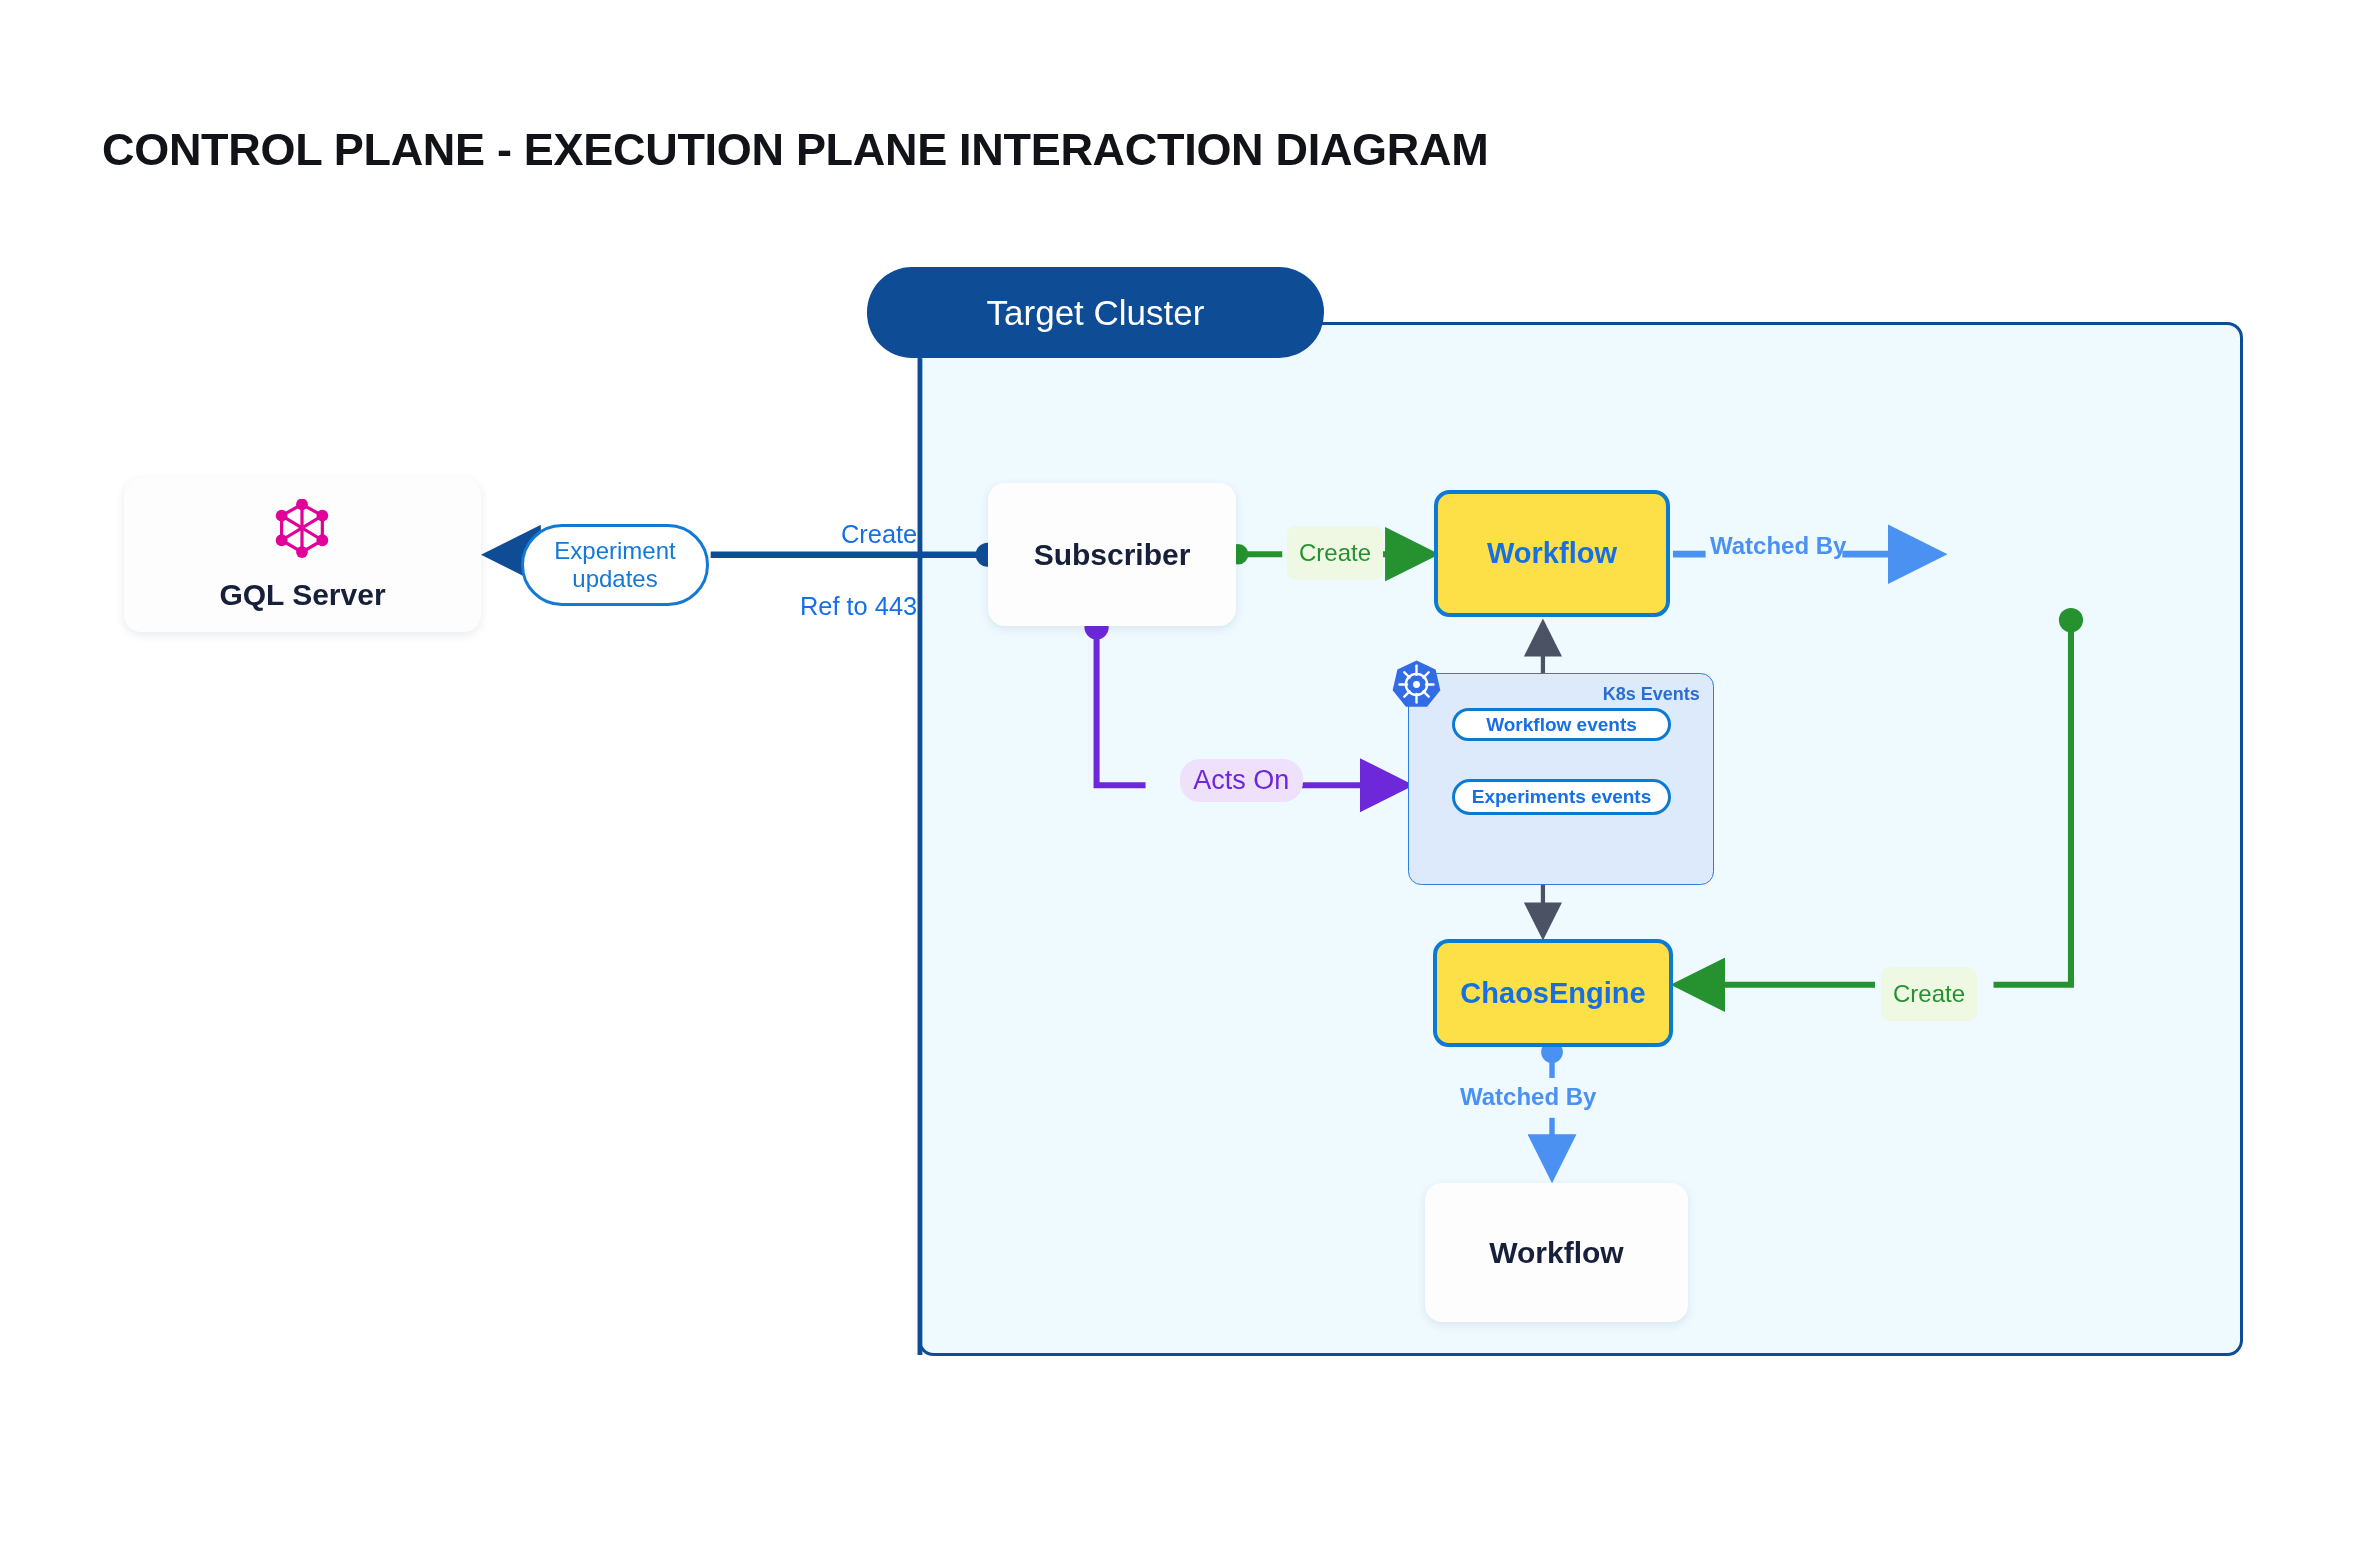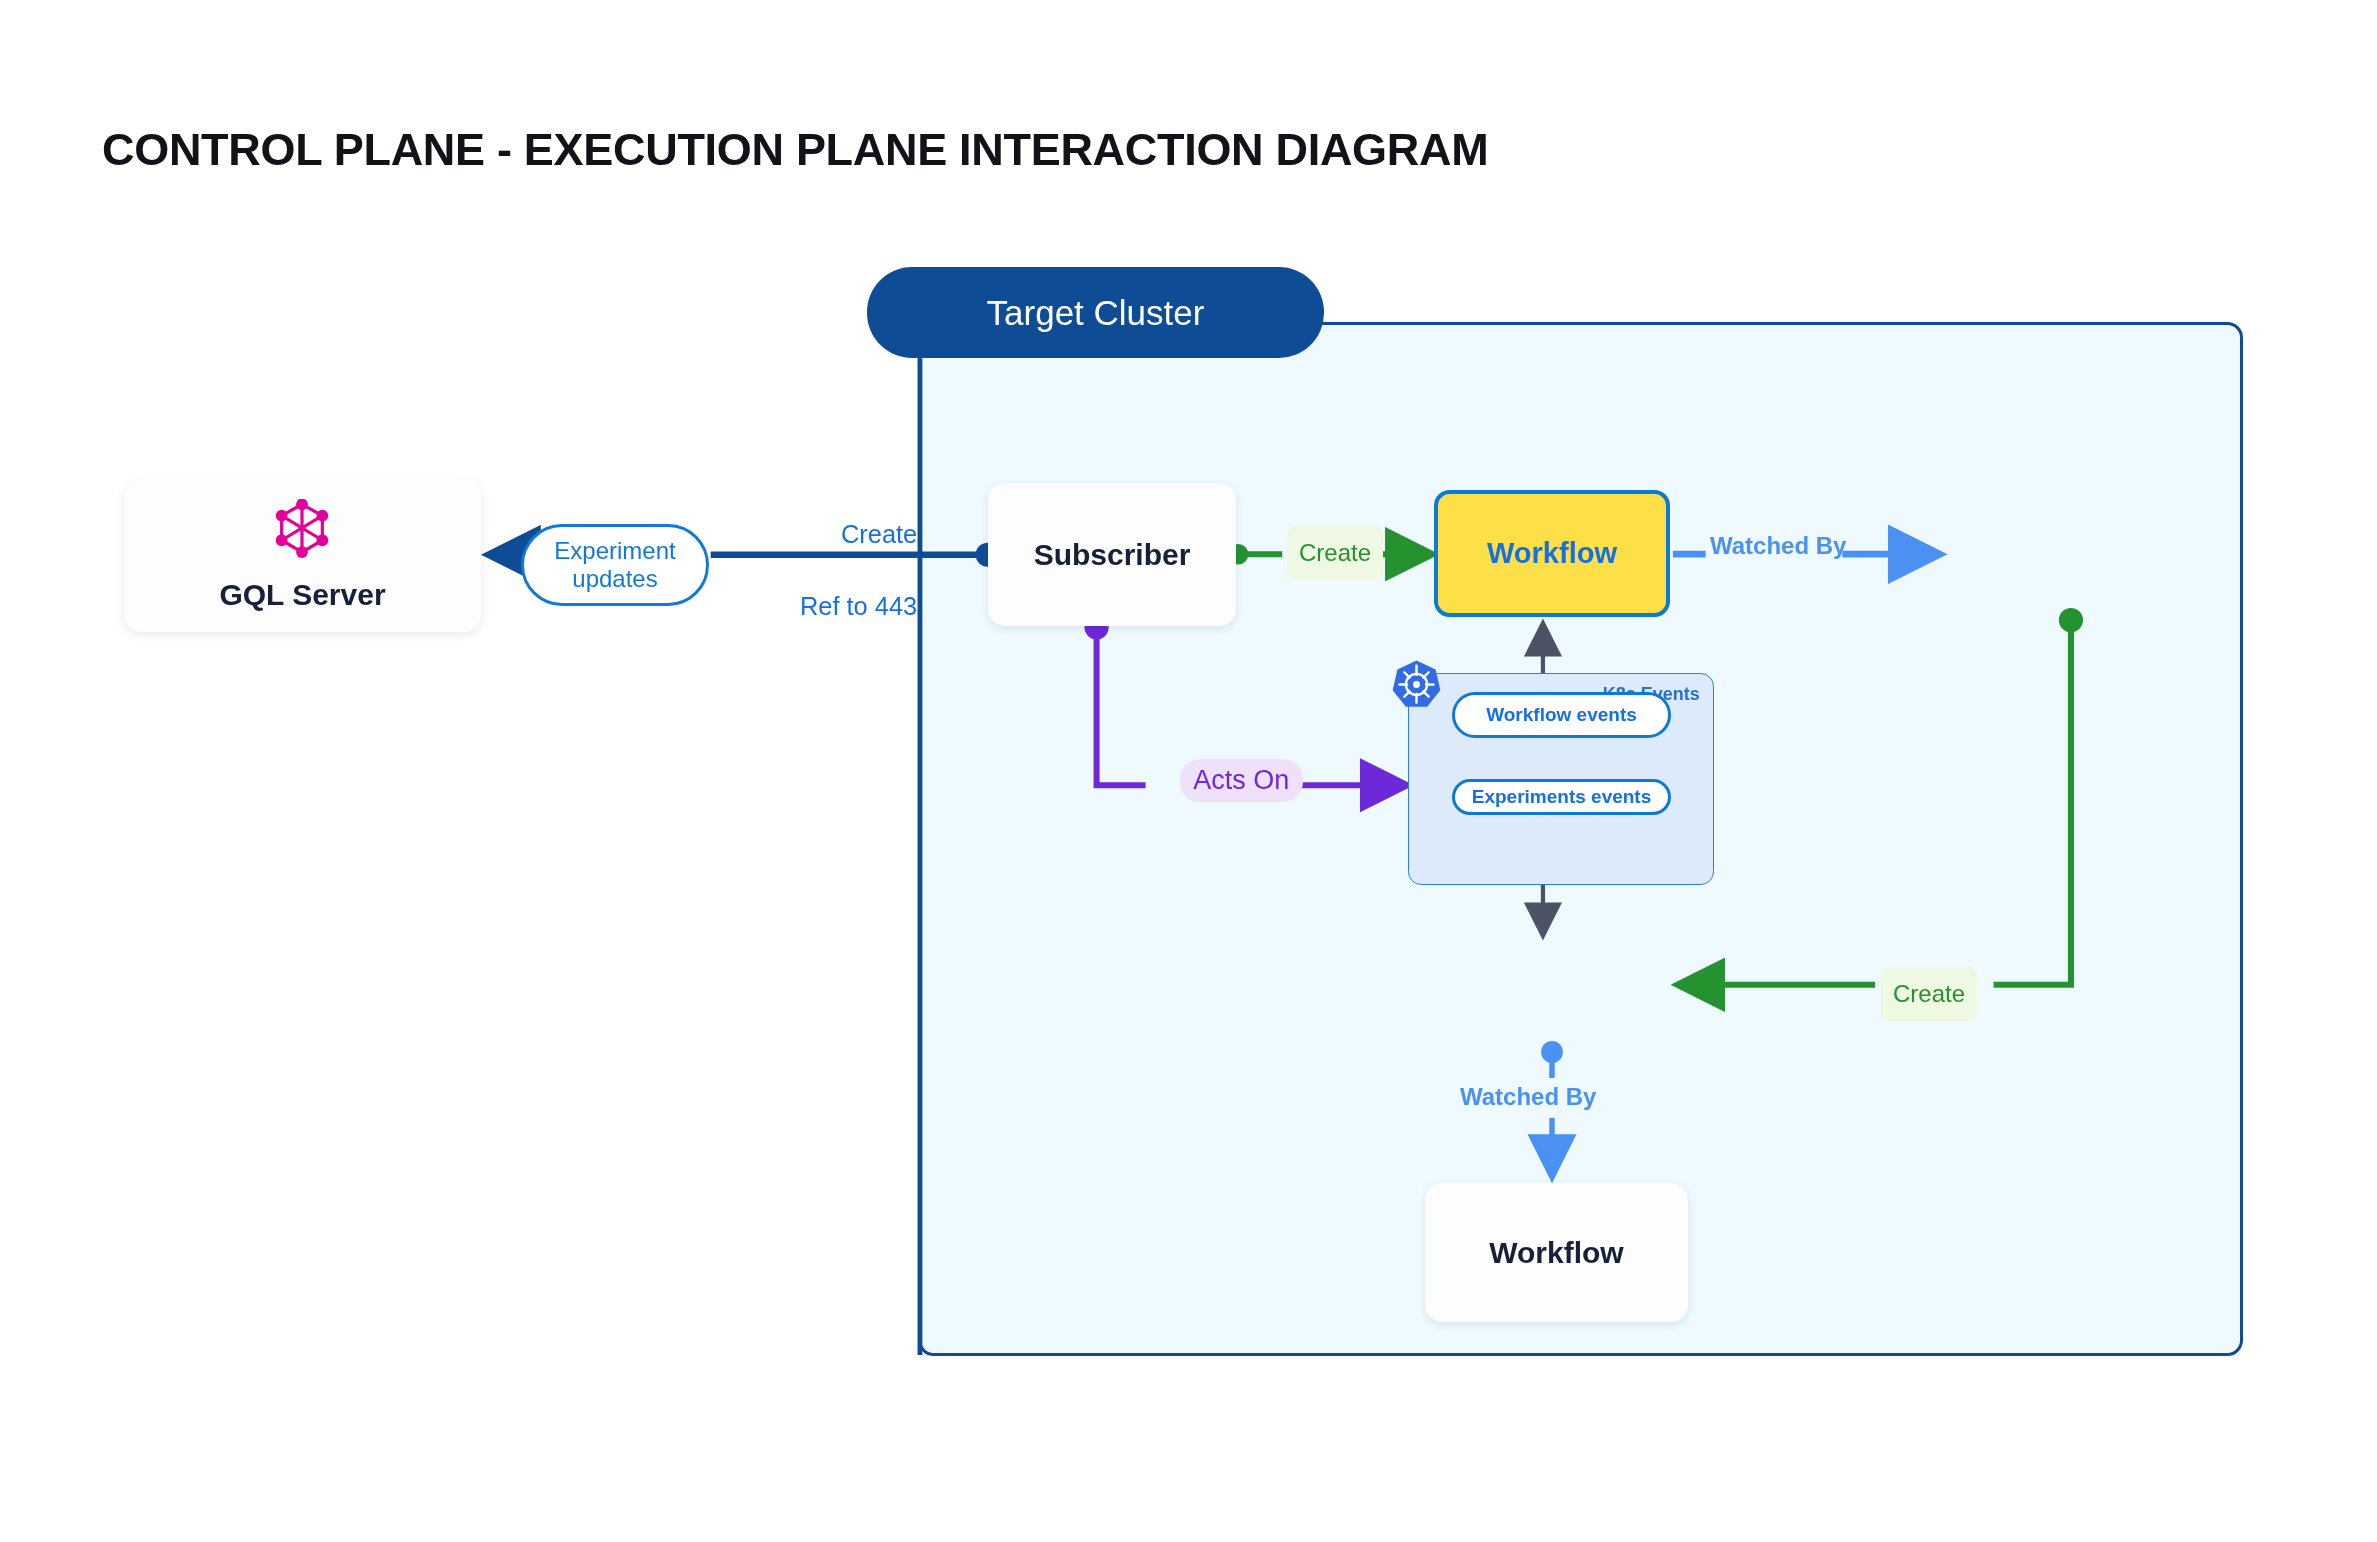--- a/index.html
+++ b/index.html
@@ -107,21 +107,21 @@
     position: absolute;
     background: #ffffff;
     border: 3px solid #0b7ad4;
     border-radius: 24px;
     display: flex; align-items: center; justify-content: center;
     color: #1570e6;
     font-size: 19px;
     font-weight: 700;
     z-index: 22;
   }
-  #pill-workflow-events   { left: 1452px; top: 692px; width: 219px; height: 46px; }
+  #pill-workflow-events   { left: 1452px; top: 708px; width: 219px; height: 33px; }
   #pill-experiment-events { left: 1452px; top: 779px; width: 219px; height: 36px; }
 
   
   .edge-label {
     position: absolute;
     font-size: 24px;
     white-space: nowrap;
     z-index: 30;
     display: flex; align-items: center; justify-content: center;
   }
@@ -299,20 +299,21 @@
       </g>
       <circle cx="50" cy="48" r="6.5" fill="#ffffff"></circle>
       <circle cx="50" cy="13" r="2.6" fill="#ffffff"></circle>
     </svg>
   </span>
   <div class="event-pill" id="pill-workflow-events">Workflow events</div>
   <div class="event-pill" id="pill-experiment-events">Experiments events</div>
 
   <div class="edge-label purple" id="lbl-acts-on">Acts On</div>
 
+  <div class="node outlined" id="node-chaos">ChaosEngine</div>
 
   <div class="edge-label green" id="lbl-create-2">Create</div>
 
   <div class="edge-label lightblue" id="lbl-watchedby-2">Watched By</div>
 
   <div class="node" id="node-operator">Workflow</div>
 
 </div>
 
 

